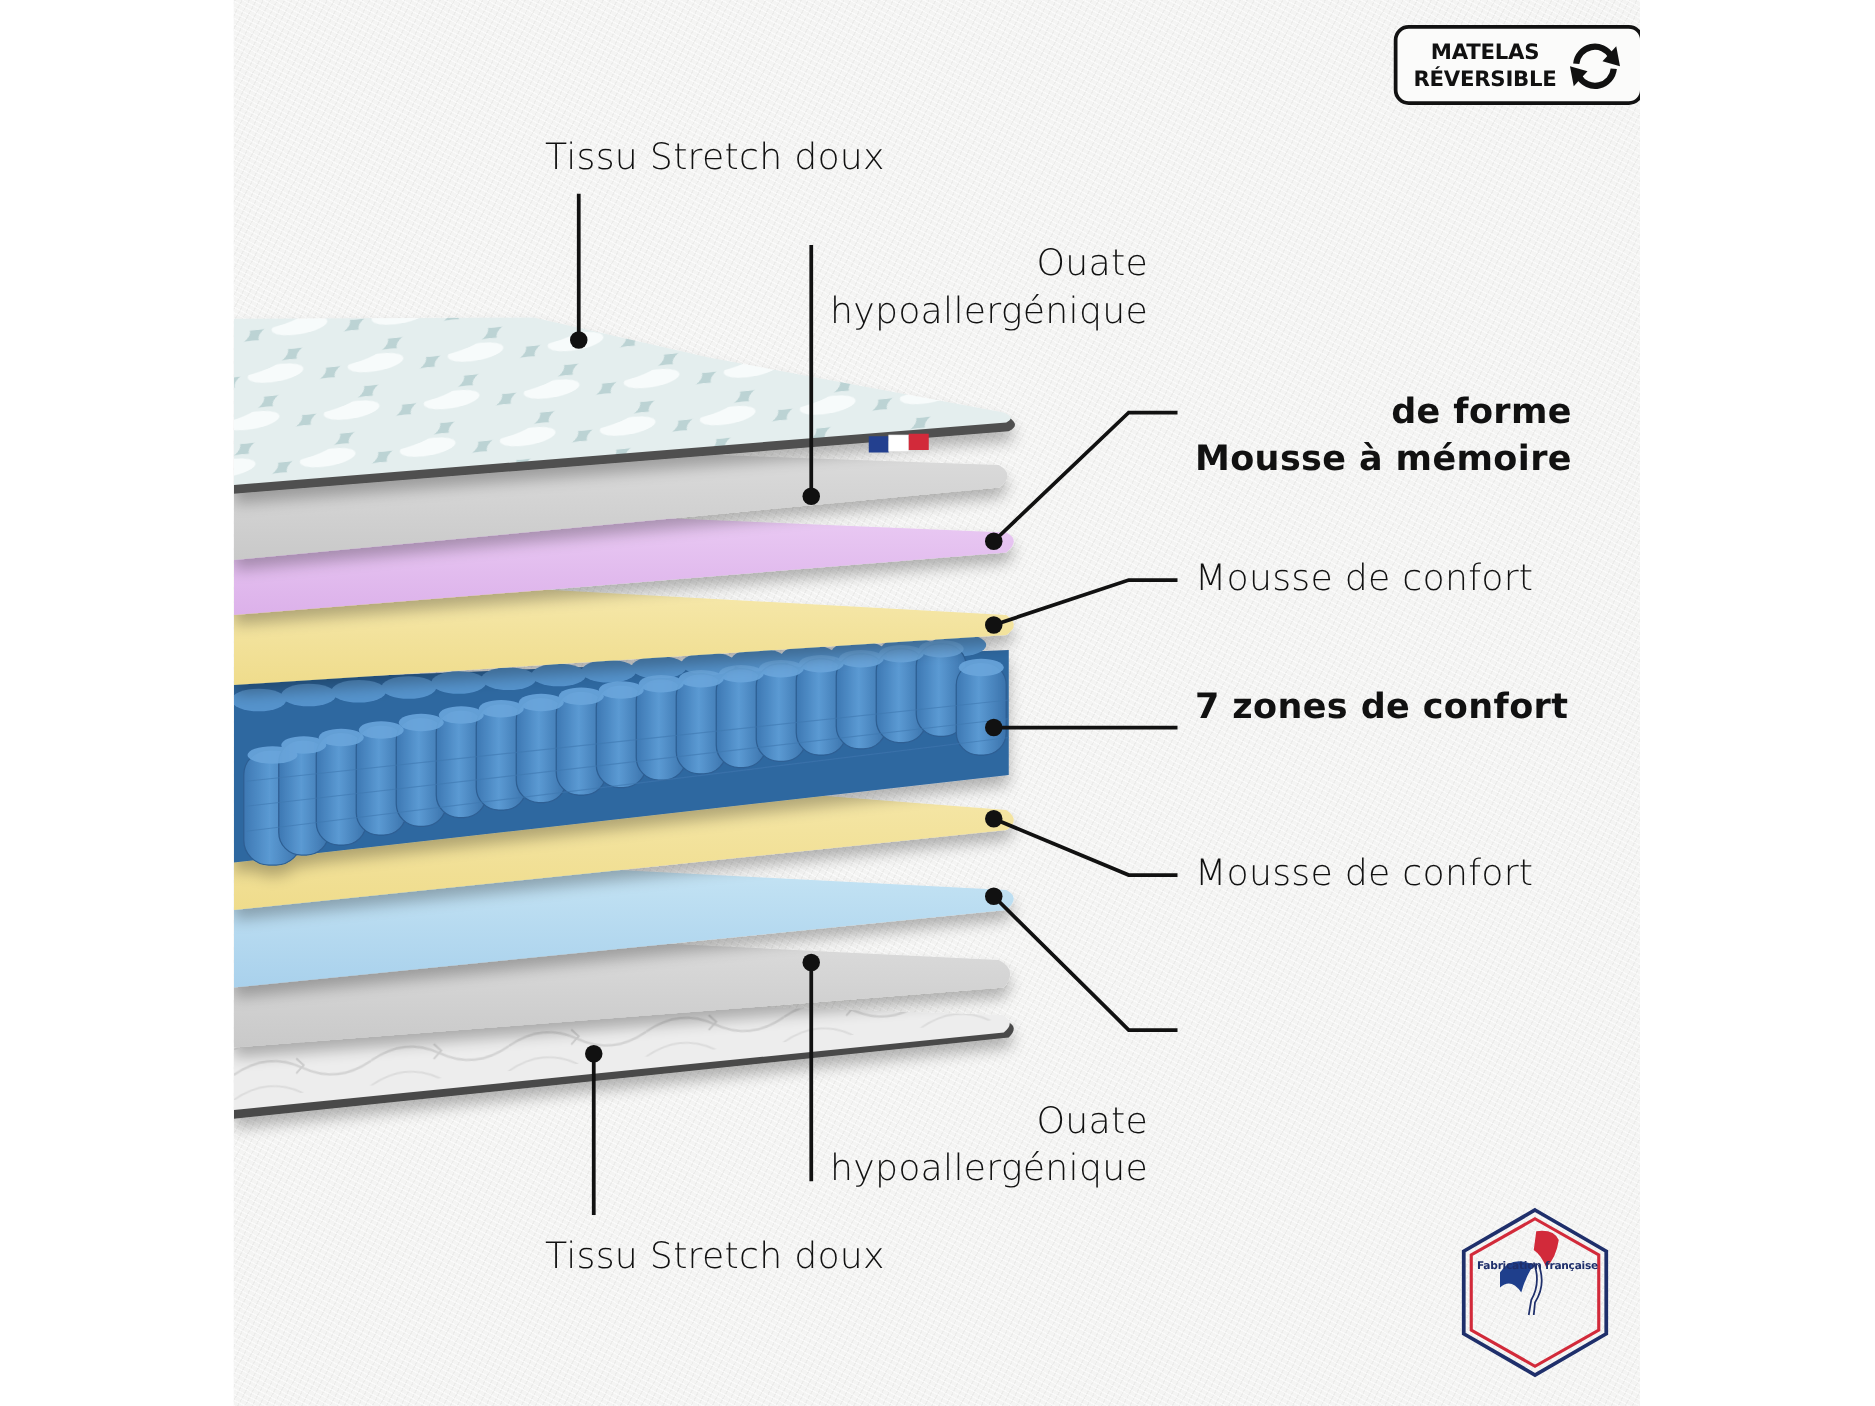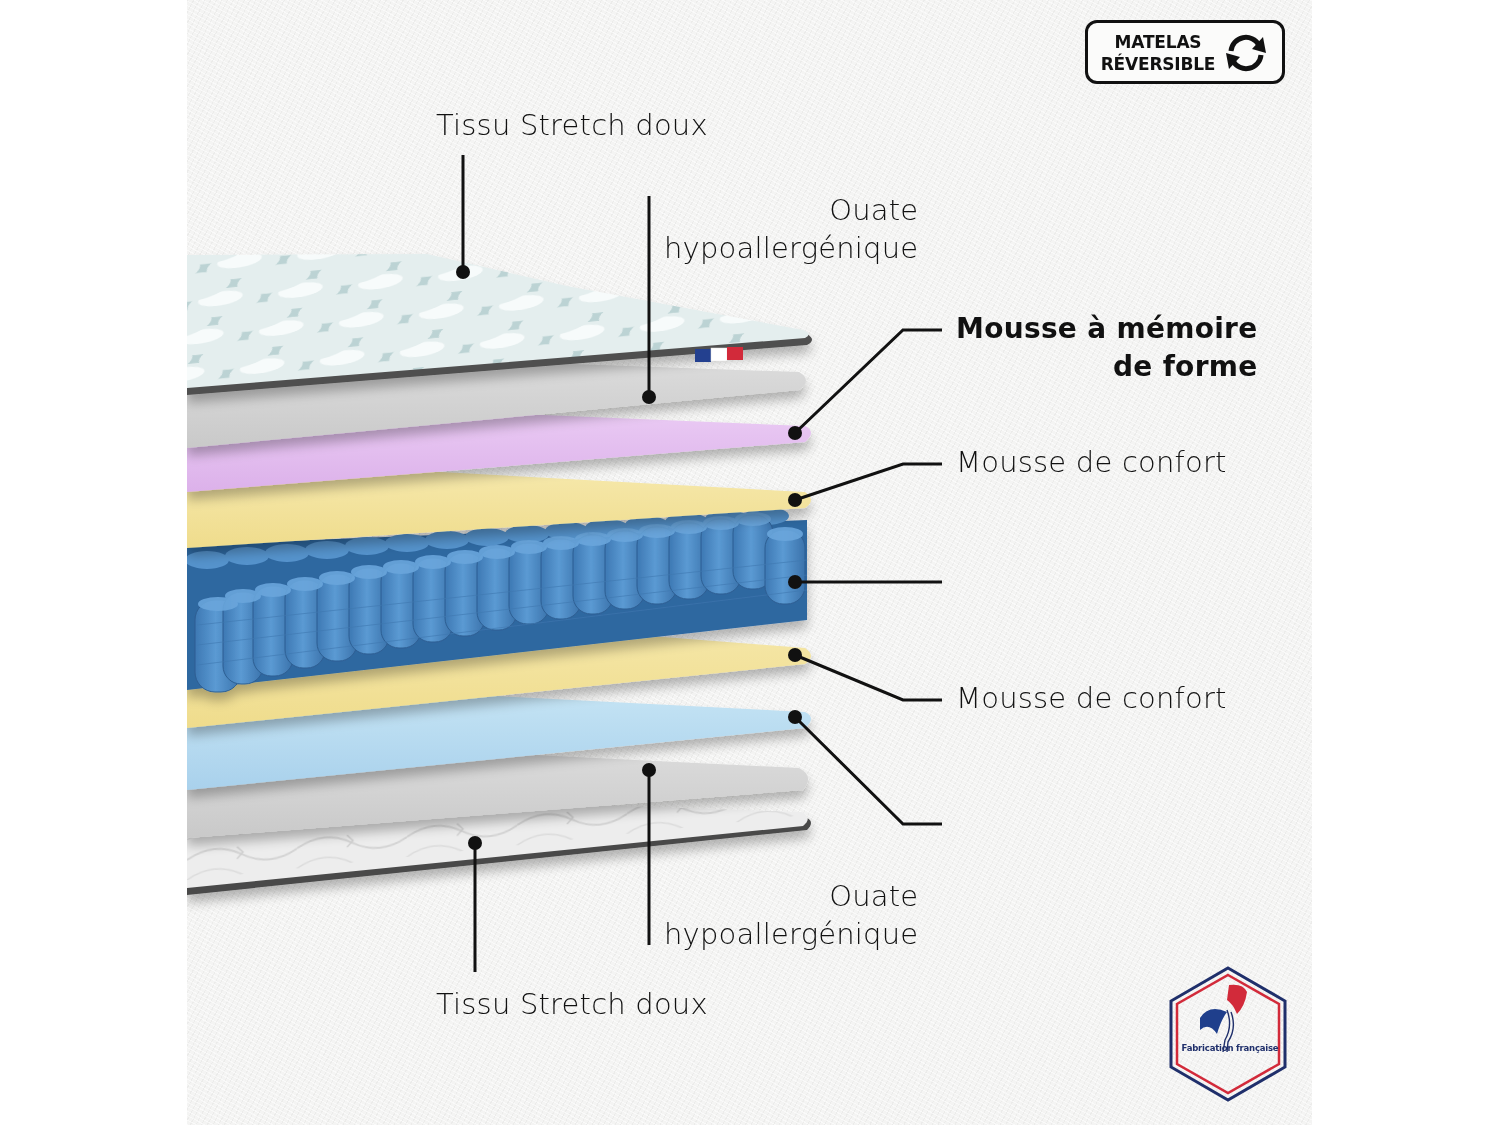--- a/index.html
+++ b/index.html
@@ -18,32 +18,32 @@
   }
   svg.art { position: absolute; left: 0; top: 0; }
   .label {
     position: absolute; color: #111; font-size: 29px; line-height: 38px;
     font-family: "DejaVu Sans", sans-serif; font-weight: 300; letter-spacing: 0.2px;
     white-space: nowrap;
     text-align: right;
   }
   .label.bold { font-weight: 700; font-size: 28px; letter-spacing: 0.3px; }
   .badge {
-    position: absolute; left: 898px; top: 20px; width: 200px; height: 64px;
+    position: absolute; left: 928px; top: 20px; width: 200px; height: 64px;
     border: 3.5px solid #111; border-radius: 12px; box-sizing: border-box;
     background: #fbfbfa;
   }
   .badge-text {
     position: absolute; left: 8px; top: 8px; width: 124px; text-align: center;
     font-family: "DejaVu Sans", sans-serif; font-weight: 700; font-size: 17px; line-height: 22px;
     color: #111; letter-spacing: -0.2px;
   }
   .badge-icon { position: absolute; right: 12px; top: 6px; }
   .hex-text {
-    position: absolute; left: 993px; top: 1043px; width: 100px; text-align: center;
+    position: absolute; left: 993px; top: 1008px; width: 100px; text-align: center;
     font-family: "DejaVu Sans", sans-serif; font-size: 8.5px; font-weight: 700; color: #1f2f6b;
     letter-spacing: -0.2px;
   }
 </style>
 </head>
 <body>
 
 <div class="panel">
 
   <svg class="art" width="1125" height="1125" viewBox="0 0 1125 1125">
@@ -256,27 +256,28 @@
   </div>
 
   <div class="label" style="left:249px; top:106px;">Tissu Stretch doux</div>
 
   <div class="label" style="left:477px; top:191px;">
     <div>Ouate</div>
     <div>hypoallergénique</div>
   </div>
 
   <div class="label bold" style="left:769px; top:310px;">
+    <div>de forme</div>
     <div>Mousse à mémoire</div>
-    <div>de forme</div>
   </div>
 
   <div class="label" style="left:769px; top:443px;">Mousse de confort</div>
 
   <div class="label bold" style="left:769px; top:546px;">
+    <div>7 zones de confort</div>
   </div>
 
   <div class="label" style="left:769px; top:679px;">Mousse de confort</div>
 
 
   <div class="label" style="left:477px; top:877px;">
     <div>Ouate</div>
     <div>hypoallergénique</div>
   </div>
 

